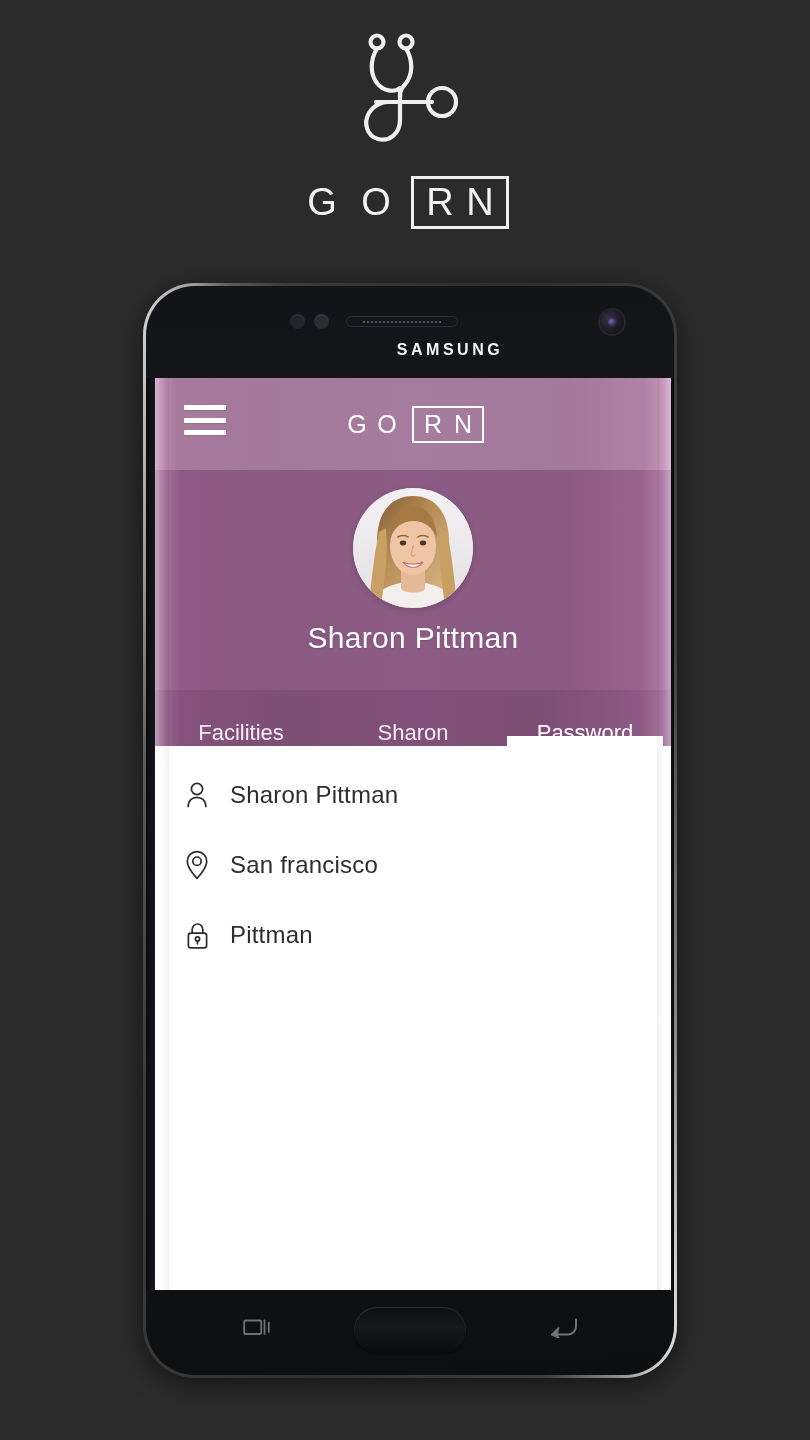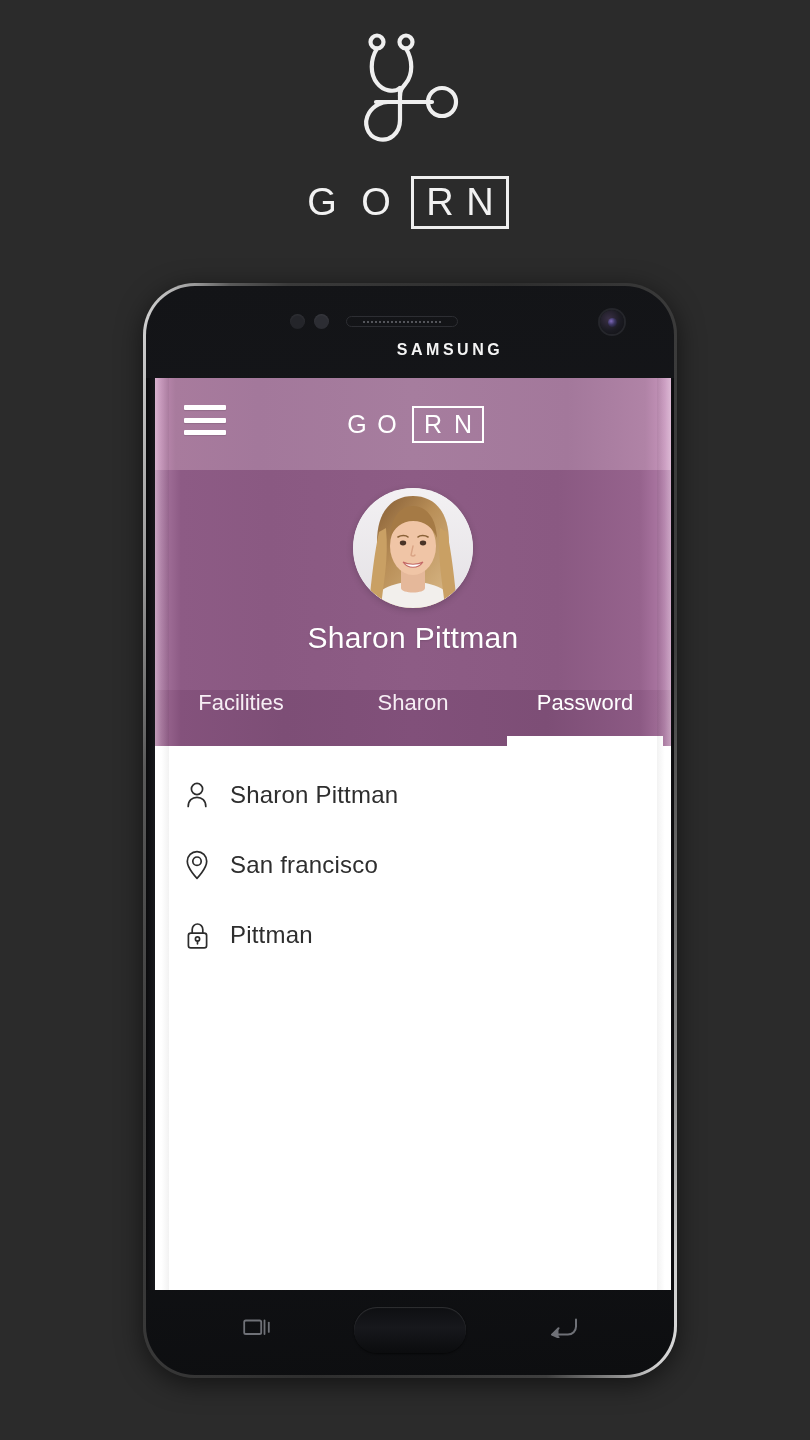--- a/index.html
+++ b/index.html
@@ -224,21 +224,21 @@
   
   .tabs {
     position: relative;
     height: 56px;
     background: linear-gradient(90deg,#a5719a 0%,#84527c 5%,#7d4e76 25%,#81507a 50%,#7d4e76 76%,#8c5a84 94%,#ab77a1 100%);
     display: flex;
   }
   .tab {
     flex: 1;
     display: flex;
-    align-items: flex-start;
+    align-items: flex-end;
     justify-content: center;
     color: #f6eef4;
     font-size: 22px;
     position: relative;
     cursor: pointer;
   }
   .tab.active { color: #ffffff; }
   .tab-indicator {
     position: absolute;
     bottom: 0;

